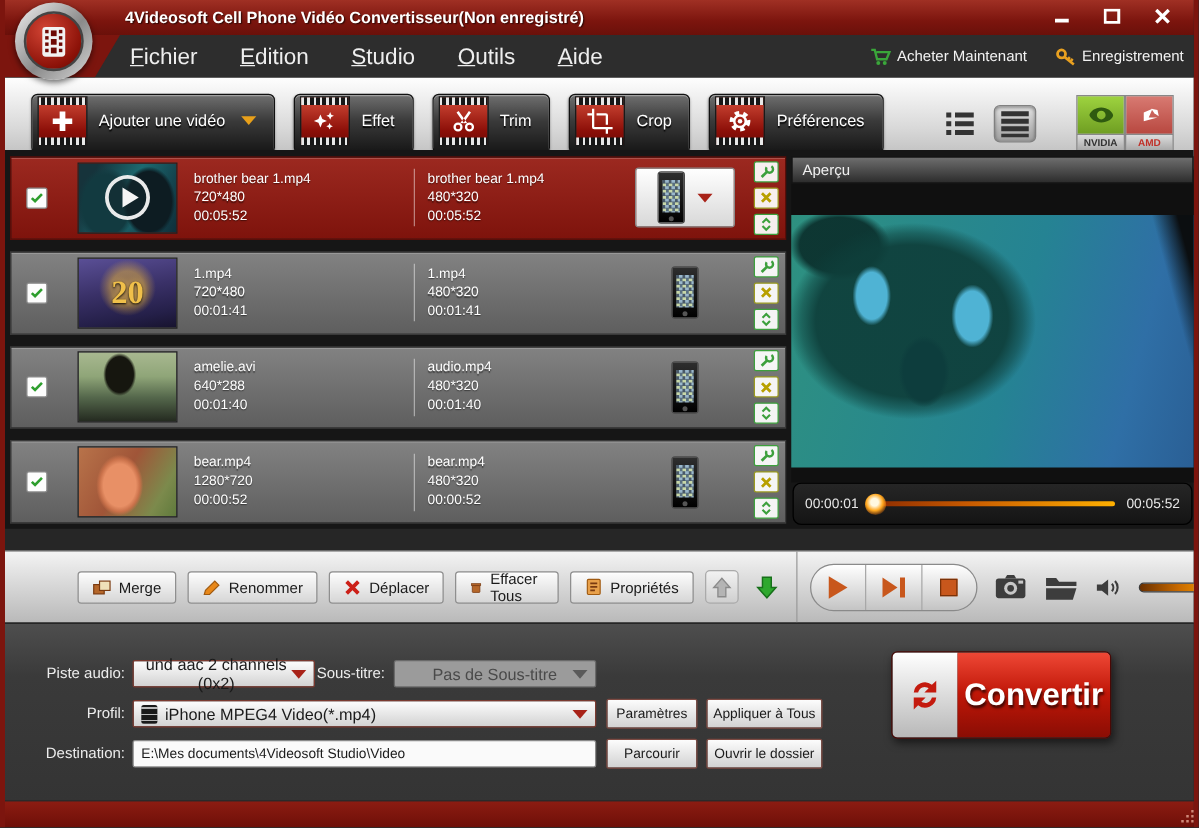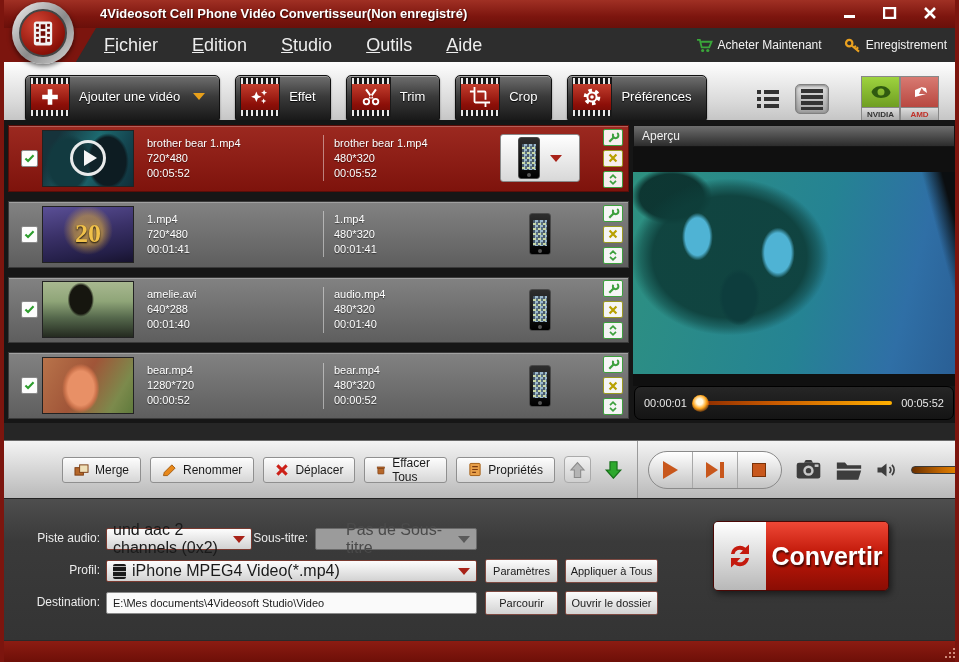--- a/index.html
+++ b/index.html
@@ -58,21 +58,21 @@
     border:1px solid #888;border-top:none;line-height:13px;}
   .gpu-label.nv{color:#333;} .gpu-label.amd{color:#c03028;}
   
   .main{position:absolute;left:0;top:120px;width:951px;height:303px;background:#161616;display:flex;}
   .list-panel{width:629px;padding:5px 4px 4px 4px;display:flex;flex-direction:column;gap:9px;}
   .vrow{height:67px;display:flex;align-items:center;border:1px solid #3a3a3a;cursor:pointer;
     background:linear-gradient(#828282,#5e5e5e);box-shadow:inset 0 1px 0 rgba(255,255,255,.25);}
   .vrow.selected{background:linear-gradient(#9c2920,#7e130c);border-color:#5a0d08;}
   .checkbox{width:17px;height:17px;margin-left:12px;background:#fdfdfd;border:1px solid #8a8a8a;
     border-radius:2px;display:flex;align-items:center;justify-content:center;flex:0 0 auto;cursor:pointer;}
-  .thumb{width:92px;height:57px;margin-left:4px;flex:0 0 auto;border:1px solid #222;position:relative;
+  .thumb{width:80px;height:57px;margin-left:24px;flex:0 0 auto;border:1px solid #222;position:relative;
     display:flex;align-items:center;justify-content:center;overflow:hidden;}
   .thumb.t1{background:
     radial-gradient(ellipse 30px 40px at 72% 55%,#0d1c22 0 60%,transparent 70%),
     radial-gradient(ellipse 34px 44px at 28% 60%,#123a40 0 55%,transparent 68%),
     linear-gradient(115deg,#16333b 15%,#1d6a70 50%,#14454f 78%,#0f2f3a);}
   .thumb.t2{background:
     radial-gradient(circle at 50% 42%,rgba(232,180,58,.5) 0 26%,transparent 45%),
     linear-gradient(170deg,#5a4f96 0%,#3a3168 45%,#241f48 80%,#17132e);}
   .thumb-20{color:#f0c04a;font-size:26px;font-weight:bold;font-family:"Liberation Serif",serif;
     text-shadow:0 1px 2px #000,0 0 6px rgba(240,190,80,.8);}
@@ -148,21 +148,21 @@
   .tri.small{border-left-width:12px;border-top-width:8px;border-bottom-width:8px;}
   .step-bar{width:4px;height:16px;background:#c8571c;margin-left:2px;}
   .stop-sq{width:14px;height:14px;background:#c8571c;border:1px solid #7a3208;}
   .vol-track{width:64px;height:8px;border-radius:4px;border:1px solid #3a3a3a;position:relative;
     background:linear-gradient(90deg,#6a3000,#c86a00 50%,#ffa500);cursor:pointer;}
   
   .settings{position:absolute;left:0;top:498px;width:951px;height:142px;
     background:linear-gradient(#4e4e4e,#3a3a3a 30%,#343434);border-top:1px solid #232323;}
   .set-label{position:absolute;color:#ececec;font-size:12px;text-align:right;}
   .dd{position:absolute;height:22px;background:linear-gradient(#fdfdfd,#d2d2d2);border:1px solid #7a3a30;
-    border-radius:2px;display:flex;align-items:center;padding:0 6px;font-size:16px;color:#1a1a1a;cursor:pointer;}
+    border-radius:2px;display:flex;align-items:center;padding:0 6px;font-size:13px;color:#1a1a1a;cursor:pointer;text-align:center;}
   .dd .chev-red{margin-left:auto;}
   .dd.disabled{background:#9b9b9b;color:#4a4a4a;border-color:#6a6a6a;cursor:default;}
   .dd.disabled .chev-red{border-top-color:#5a5a5a;}
   .profile-ic{width:13px;height:15px;background:#1a1a1a;border-radius:2px;margin-right:6px;flex:0 0 auto;
     background-image:repeating-linear-gradient(#1a1a1a 0 2px,#bbb 2px 3px,#1a1a1a 3px 5px);}
   .dest-input{position:absolute;height:22px;background:#fafafa;border:1px solid #8a8a8a;border-radius:2px;
     font-size:11px;color:#1a1a1a;padding:0 6px;font-family:"Liberation Sans",sans-serif;}
   .set-btn{position:absolute;height:24px;background:linear-gradient(#fcfcfc,#d2d2d2);border:1px solid #7d4a42;
     border-radius:2px;font-size:11px;color:#1a1a1a;display:flex;align-items:center;justify-content:center;cursor:pointer;}
   .convert-btn{position:absolute;left:709px;top:22px;width:176px;height:70px;display:flex;

